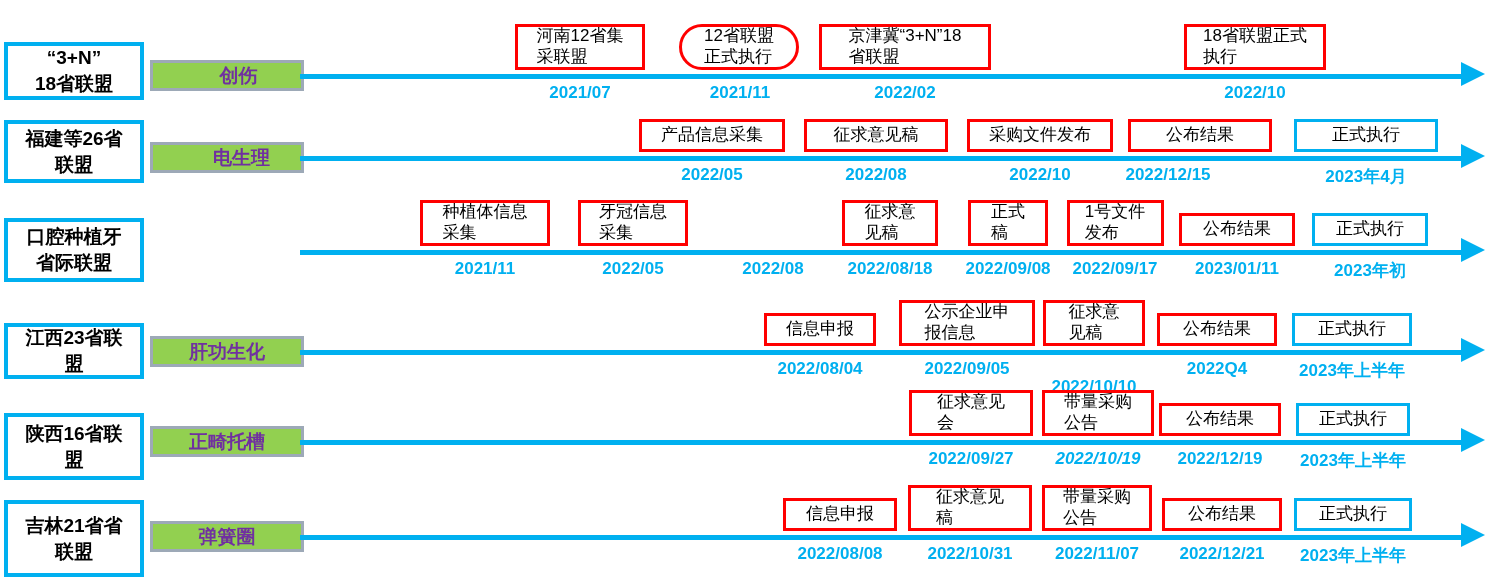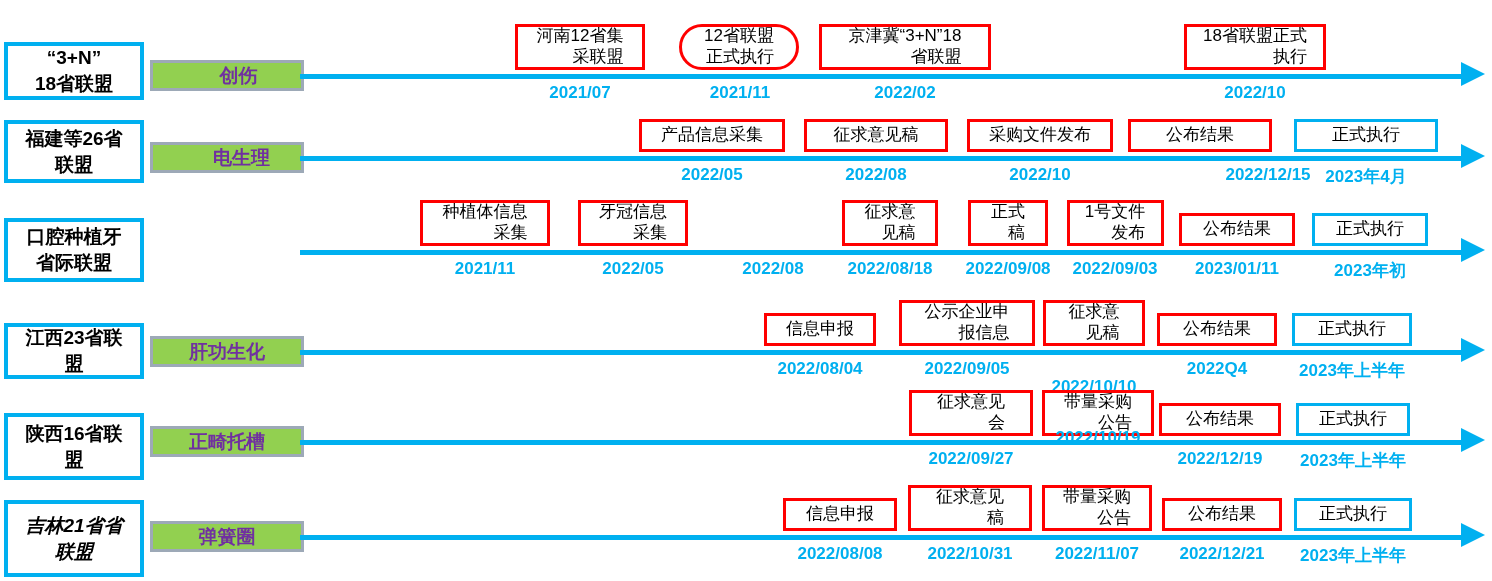--- a/index.html
+++ b/index.html
@@ -25,21 +25,21 @@
   .tline { position:absolute; left:300px; width:1163px; height:5px; background:var(--timeline); }
   .arrowhead {
     position:absolute; left:1461px; width:0; height:0;
     border-left:24px solid var(--timeline);
     border-top:12px solid transparent; border-bottom:12px solid transparent;
   }
   .milestone {
     position:absolute; box-sizing:border-box; background:#fff;
     border:3px solid var(--red); color:#000; font-size:17px; line-height:1.22;
     display:flex; align-items:center; justify-content:center;
-    text-align:right; white-space:pre-line;
+    text-align:left; white-space:pre-line;
   }
   .milestone.final { border-color:var(--timeline); }
   .mdate {
     position:absolute; transform:translateX(-50%);
     color:var(--datecolor); font-weight:bold; font-size:17px; white-space:nowrap;
   }
 </style>
 </head>
 <body>
 
@@ -66,21 +66,21 @@
     <div class="category" style="top: 142px; padding-left: 29px;">电生理</div>
     <div class="tline" style="top: 156px;"></div>
     <div class="arrowhead" style="top: 144px;"></div>
     <div class="milestone" style="left: 639px; width: 146px; height: 33px; top: 119px;">产品信息采集</div>
     <div class="mdate" style="left: 712px; top: 165px;">2022/05</div>
     <div class="milestone" style="left: 804px; width: 144px; height: 33px; top: 119px;">征求意见稿</div>
     <div class="mdate" style="left: 876px; top: 165px;">2022/08</div>
     <div class="milestone" style="left: 967px; width: 146px; height: 33px; top: 119px;">采购文件发布</div>
     <div class="mdate" style="left: 1040px; top: 165px;">2022/10</div>
     <div class="milestone" style="left: 1128px; width: 144px; height: 33px; top: 119px;">公布结果</div>
-    <div class="mdate" style="left: 1268px; top: 165px;">2022/12/15</div>
+    <div class="mdate" style="left: 1168px; top: 165px;">2022/12/15</div>
     <div class="milestone final" style="left: 1294px; width: 144px; height: 33px; top: 119px;">正式执行</div>
     <div class="mdate" style="left: 1366px; top: 165px;">2023年4月</div>
     <div class="alliance" style="top: 218px; height: 64px;">口腔种植牙
 省际联盟</div>
     <div class="tline" style="top: 250px;"></div>
     <div class="arrowhead" style="top: 238px;"></div>
     <div class="milestone" style="left: 420px; width: 130px; height: 46px; top: 200px;">种植体信息
 采集</div>
     <div class="mdate" style="left: 485px; top: 259px;">2021/11</div>
     <div class="milestone" style="left: 578px; width: 110px; height: 46px; top: 200px;">牙冠信息
@@ -88,21 +88,21 @@
     <div class="mdate" style="left: 633px; top: 259px;">2022/05</div>
     <div class="mdate" style="left: 773px; top: 259px;">2022/08</div>
     <div class="milestone" style="left: 842px; width: 96px; height: 46px; top: 200px;">征求意
 见稿</div>
     <div class="mdate" style="left: 890px; top: 259px;">2022/08/18</div>
     <div class="milestone" style="left: 968px; width: 80px; height: 46px; top: 200px;">正式
 稿</div>
     <div class="mdate" style="left: 1008px; top: 259px;">2022/09/08</div>
     <div class="milestone" style="left: 1066.5px; width: 97px; height: 46px; top: 200px;">1号文件
 发布</div>
-    <div class="mdate" style="left: 1115px; top: 259px;">2022/09/03</div>
+    <div class="mdate" style="left: 1115px; top: 259px;">2022/09/17</div>
     <div class="milestone" style="left: 1179px; width: 116px; height: 33px; top: 213px;">公布结果</div>
     <div class="mdate" style="left: 1237px; top: 259px;">2023/01/11</div>
     <div class="milestone final" style="left: 1312px; width: 116px; height: 33px; top: 213px;">正式执行</div>
     <div class="mdate" style="left: 1370px; top: 259px;">2023年初</div>
     <div class="alliance" style="top: 323px; height: 56px;">江西23省联
 盟</div>
     <div class="category" style="top: 336px;">肝功生化</div>
     <div class="tline" style="top: 350px;"></div>
     <div class="arrowhead" style="top: 338px;"></div>
     <div class="milestone" style="left: 764px; width: 112px; height: 33px; top: 313px;">信息申报</div>
@@ -120,26 +120,26 @@
     <div class="alliance" style="top: 413px; height: 67px;">陕西16省联
 盟</div>
     <div class="category" style="top: 426px;">正畸托槽</div>
     <div class="tline" style="top: 440px;"></div>
     <div class="arrowhead" style="top: 428px;"></div>
     <div class="milestone" style="left: 909px; width: 124px; height: 46px; top: 390px;">征求意见
 会</div>
     <div class="mdate" style="left: 971px; top: 449px;">2022/09/27</div>
     <div class="milestone" style="left: 1042px; width: 112px; height: 46px; top: 390px;">带量采购
 公告</div>
-    <div class="mdate" style="left: 1098px; top: 428px;">2022/10/19</div>
+    <div class="mdate" style="left: 1098px; top: 449px; font-style: italic;">2022/10/19</div>
     <div class="milestone" style="left: 1159px; width: 122px; height: 33px; top: 403px;">公布结果</div>
     <div class="mdate" style="left: 1220px; top: 449px;">2022/12/19</div>
     <div class="milestone final" style="left: 1296px; width: 114px; height: 33px; top: 403px;">正式执行</div>
     <div class="mdate" style="left: 1353px; top: 449px;">2023年上半年</div>
-    <div class="alliance" style="top: 500px; height: 77px; font-style: italic;">吉林21省省
+    <div class="alliance" style="top: 500px; height: 77px;">吉林21省省
 联盟</div>
     <div class="category" style="top: 521px;">弹簧圈</div>
     <div class="tline" style="top: 535px;"></div>
     <div class="arrowhead" style="top: 523px;"></div>
     <div class="milestone" style="left: 783px; width: 114px; height: 33px; top: 498px;">信息申报</div>
     <div class="mdate" style="left: 840px; top: 544px;">2022/08/08</div>
     <div class="milestone" style="left: 908px; width: 124px; height: 46px; top: 485px;">征求意见
 稿</div>
     <div class="mdate" style="left: 970px; top: 544px;">2022/10/31</div>
     <div class="milestone" style="left: 1042px; width: 110px; height: 46px; top: 485px;">带量采购

